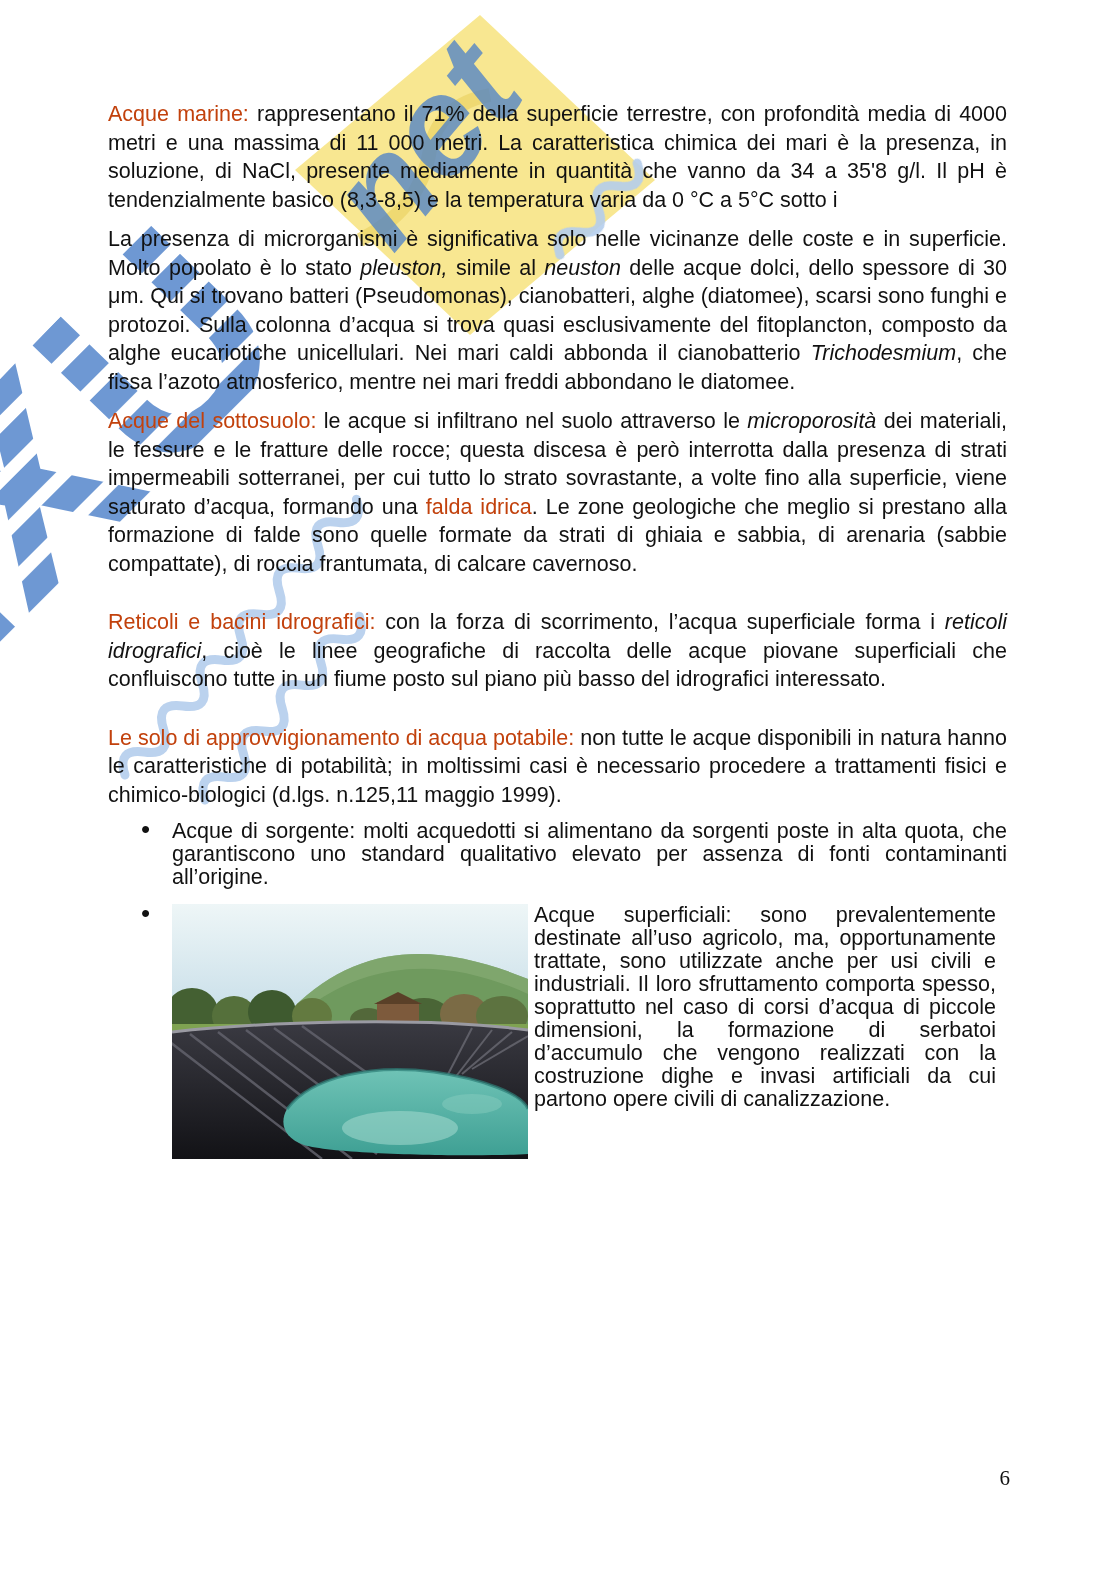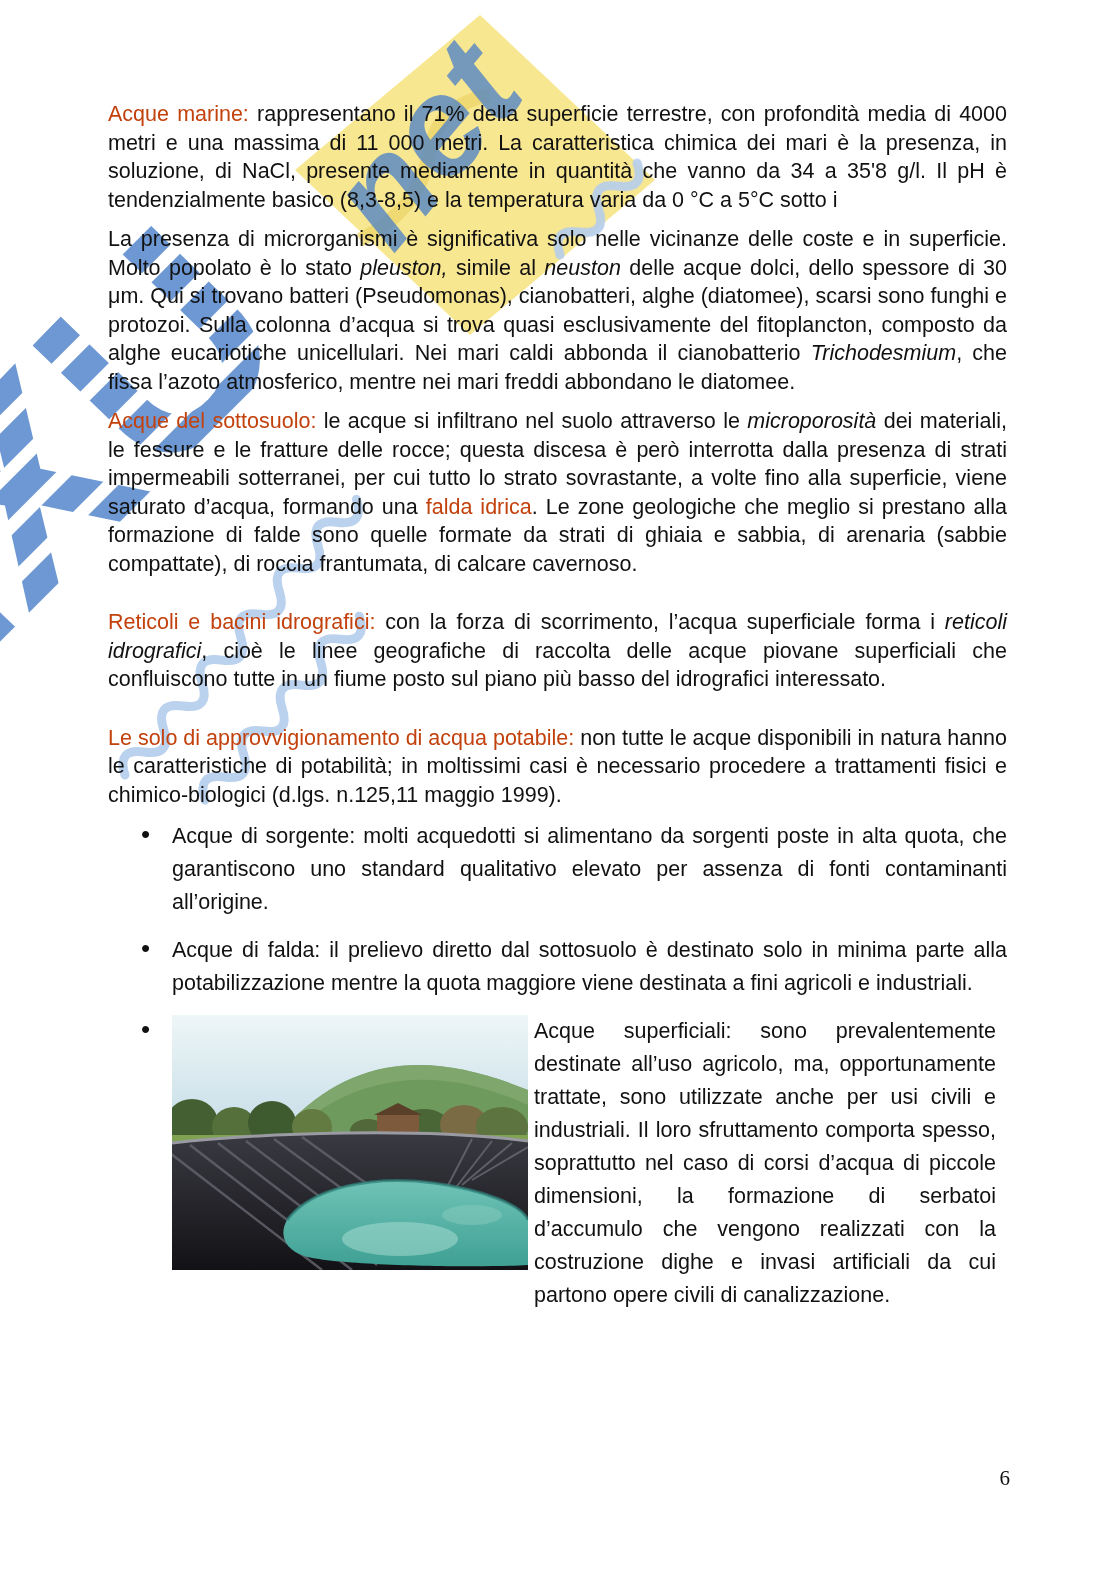--- a/index.html
+++ b/index.html
@@ -28,21 +28,21 @@
     text-align:justify;
   }
   .red{color:#c2410c;}
   .it{font-style:italic;}
   .gap-lg{margin-top:30px !important;}
   ul.src-list{list-style:none;margin:8px 0 0 0;padding:0;}
   ul.src-list li{
     position:relative;
     padding-left:64px;
     margin:0 0 15px 0;
-    font-size:21.5px;line-height:33px;
+    font-size:21.5px;line-height:23px;
     text-align:justify;
   }
   ul.src-list li::before{
     content:"\2022";
     position:absolute;left:33px;top:-2px;
     font-size:26px;color:#111;
   }
   li.media{display:flex;gap:6px;align-items:flex-start;}
   li.media .photo{flex:0 0 356px;height:255px;}
   li.media .photo svg{display:block;}
@@ -104,21 +104,20 @@
 
     <p><span class="red">Acque del sottosuolo:</span><span> le acque si infiltrano nel suolo attraverso le </span><span class="it">microporosità</span><span> dei materiali, le fessure e le fratture delle rocce; questa discesa è però interrotta dalla presenza di strati impermeabili sotterranei, per cui tutto lo strato sovrastante, a volte fino alla superficie, viene saturato d’acqua, formando una </span><span class="red">falda idrica</span><span>. Le zone geologiche che meglio si prestano alla formazione di falde sono quelle formate da strati di ghiaia e sabbia, di arenaria (sabbie compattate), di roccia frantumata, di calcare cavernoso.</span></p>
 
     <p class="gap-lg"><span class="red">Reticoli e bacini idrografici:</span><span> con la forza di scorrimento, l’acqua superficiale forma i </span><span class="it">reticoli idrografici</span><span>, cioè le linee geografiche di raccolta delle acque piovane superficiali che confluiscono tutte in un fiume posto sul piano più basso del idrografici interessato.</span></p>
 
     <p class="gap-lg"><span class="red">Le solo di approvvigionamento di acqua potabile:</span><span> non tutte le acque disponibili in natura hanno le caratteristiche di potabilità; in moltissimi casi è necessario procedere a trattamenti fisici e chimico-biologici (d.lgs. n.125,11 maggio 1999).</span></p>
 
     <ul class="src-list">
       <li><span>Acque di sorgente: molti acquedotti si alimentano da sorgenti poste in alta quota, che garantiscono uno standard qualitativo elevato per assenza di fonti contaminanti all’origine.</span></li>
 
-      <li><span>Acque di falda: il prelievo diretto dal sottosuolo è destinato solo in minima parte alla potabilizzazione mentre la quota maggiore viene destinata a fini agricoli e industriali.</span></li>
 
       <li class="media">
         <div class="photo">
           <svg width="356" height="255" viewBox="0 0 356 255" xmlns="http://www.w3.org/2000/svg">
             <defs>
               <linearGradient id="sky" x1="0" y1="0" x2="0" y2="1">
                 <stop offset="0" stop-color="#eef6f7"></stop>
                 <stop offset="1" stop-color="#c9dfe9"></stop>
               </linearGradient>
               <linearGradient id="pit" x1="0" y1="0" x2="0" y2="1">

